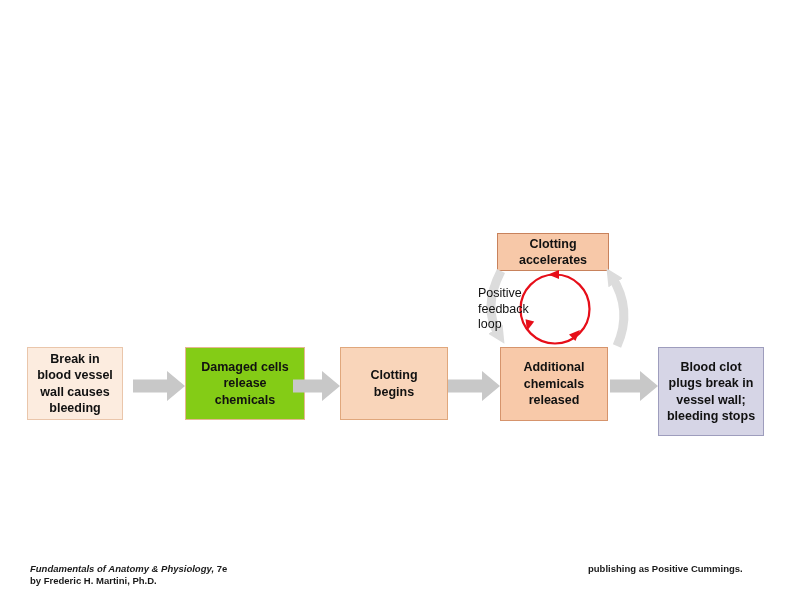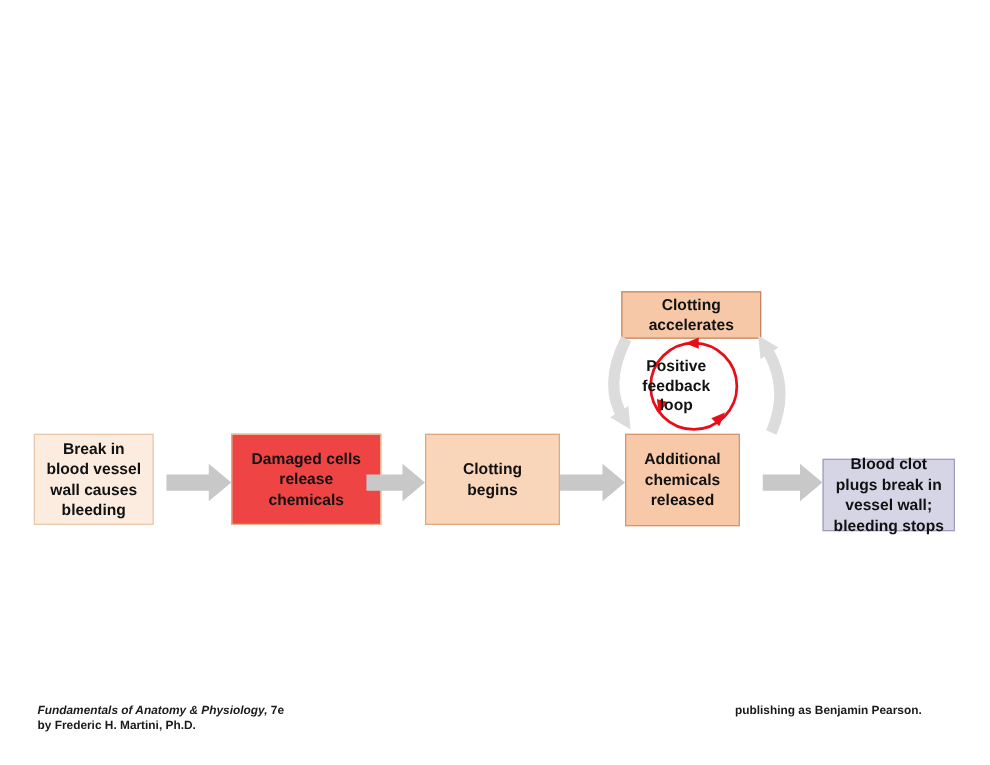--- a/index.html
+++ b/index.html
@@ -19,34 +19,34 @@
     justify-content: center;
     text-align: center;
     white-space: pre-line;
     font-weight: bold;
     font-size: 12.5px;
     line-height: 16.5px;
     color: #111111;
     border: 1px solid;
   }
   .box-1 { left: 27px;  top: 347px; width: 96px; height: 73px; background: #fcecdf; border-color: #eac6ab; }
-  .box-2 { left: 185px; top: 347px; width: 120px; height: 73px; background: #ef4444; border-color: #e6b691; }
+  .box-2 { left: 185px; top: 347px; width: 120px; height: 73px; background: #84cc16; border-color: #e6b691; }
   .box-3 { left: 340px; top: 347px; width: 108px; height: 73px; background: #f9d5ba; border-color: #e0a77c; }
-  .box-4 { left: 500px; top: 347px; width: 92px; height: 74px; background: #f8c9a9; border-color: #d6946c; }
-  .box-5 { left: 658px; top: 347px; width: 106px; height: 58px; background: #d6d5e6; border-color: #9e9dbd; margin-top: 20px; }
+  .box-4 { left: 500px; top: 347px; width: 108px; height: 74px; background: #f8c9a9; border-color: #d6946c; }
+  .box-5 { left: 658px; top: 347px; width: 106px; height: 89px; background: #d6d5e6; border-color: #9e9dbd; }
   .box-accel { left: 497px; top: 233px; width: 112px; height: 38px; background: #f7c8a8; border-color: #c8825c; line-height: 16px; }
   .flow-arrow { position: absolute; top: 370px; height: 32px; }
   .flow-arrow polygon { fill: #c8c8c8; }
   .cycle-svg { position: absolute; left: 470px; top: 225px; width: 175px; height: 130px; }
   .loop-label {
     position: absolute;
-    left: 491px; top: 286px; width: 100px;
-    text-align: center;
+    left: 478px; top: 286px; width: 100px;
+    text-align: left;
     white-space: pre-line;
-    font-weight: bold;
+    font-weight: normal;
     font-size: 12.5px;
     line-height: 15.5px;
     color: #111111;
   }
   .footer {
     position: absolute;
     top: 563px;
     font-size: 9.5px;
     line-height: 12px;
     color: #1a1a1a;
@@ -116,16 +116,16 @@
   <div class="loop-label">Positive
 feedback
 loop</div>
 
   <div class="footer footer-left">
     <div><span class="italic">Fundamentals of Anatomy &amp; Physiology,</span><span> 7e</span></div>
     <div>by Frederic H. Martini, Ph.D.</div>
   </div>
 
   <div class="footer footer-right">
-    <div>publishing as Benjamin Pearson.</div>
+    <div>publishing as Positive Cummings.</div>
   </div>
 
 </div>
 
 </body></html>

